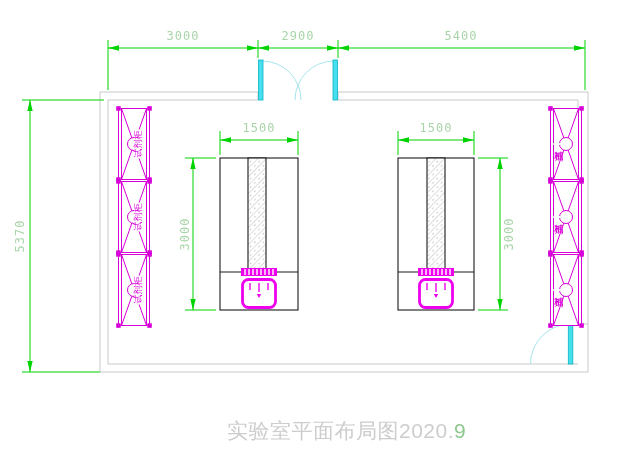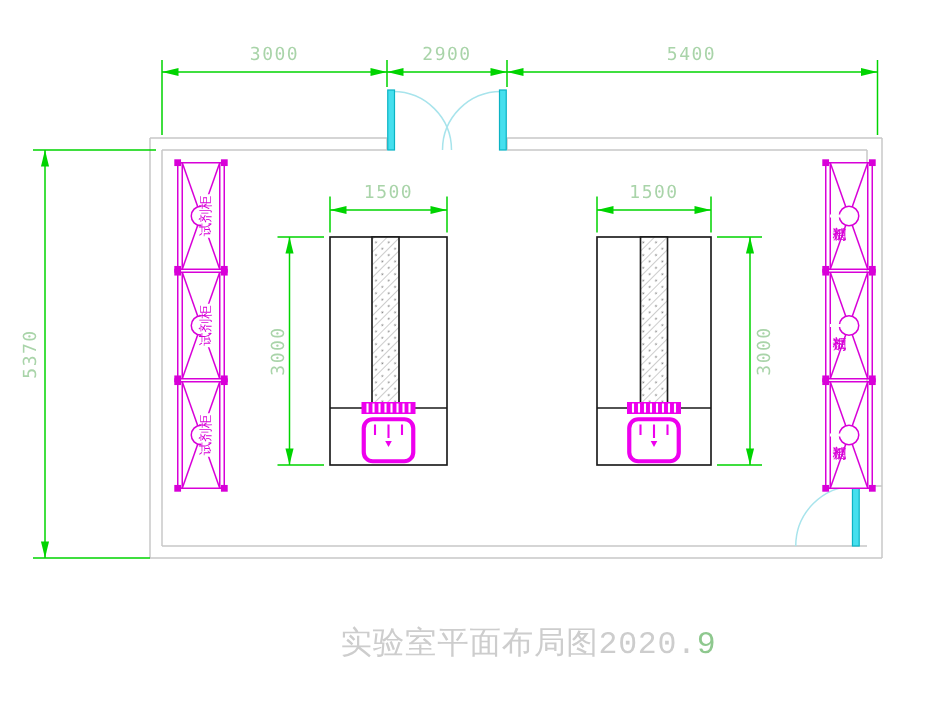--- a/index.html
+++ b/index.html
@@ -38,21 +38,21 @@
   }
   .cab-lbl.vert{
     transform:translate(-50%,-50%);
     writing-mode:vertical-rl;
     text-orientation:upright;
     padding:1px 0;
   }
   #title{
     position:absolute;
     left:227px;top:419px;
-    font-family:Liberation Mono, monospace;
+    font-family:Liberation Sans, sans-serif;
     font-size:21px;
     letter-spacing:0.5px;
     color:#cdcdcd;
     line-height:1.1;
     white-space:nowrap;
   }
   #title .suffix{color:#8ec88e;}
 </style>
 </head>
 <body>

